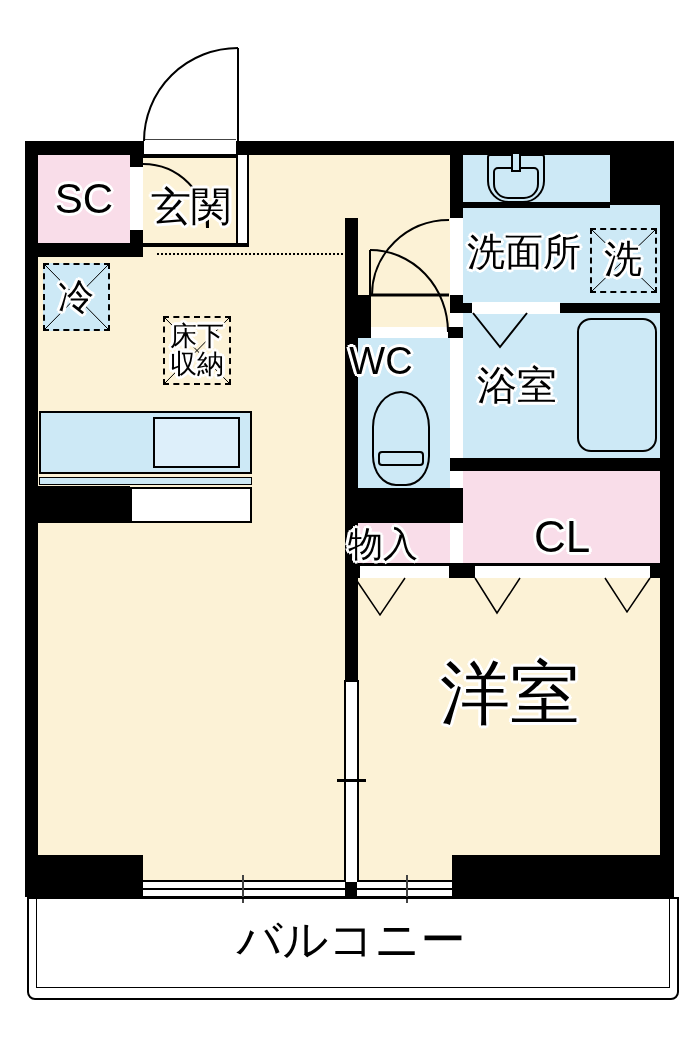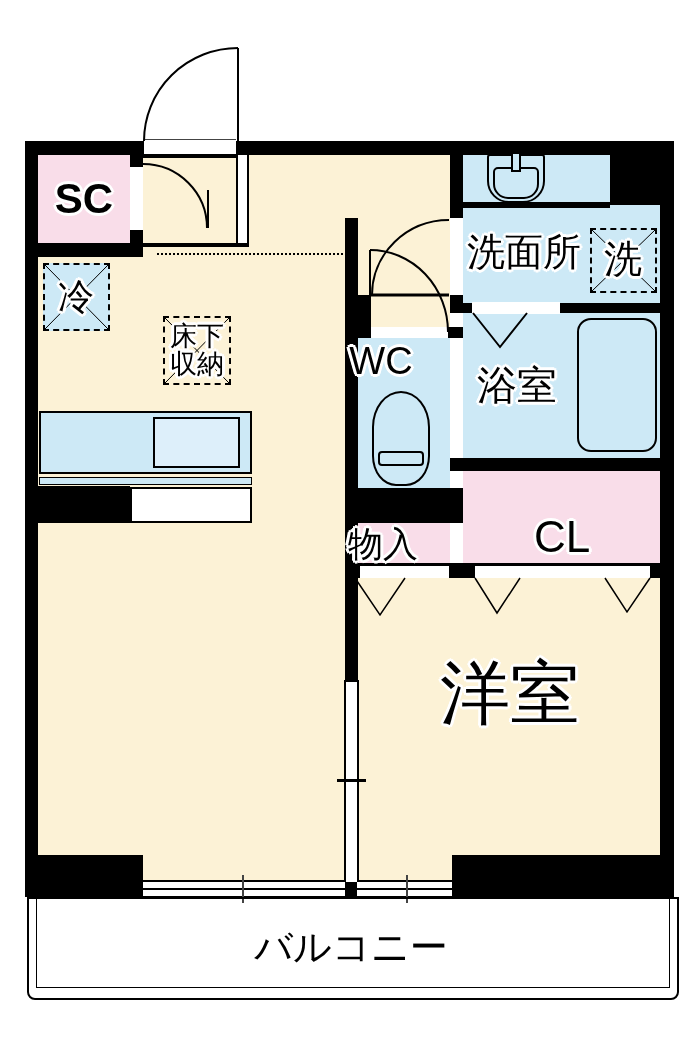--- a/index.html
+++ b/index.html
@@ -123,27 +123,28 @@
         <line x1="655" y1="230" x2="592" y2="291"></line>
     </g>
 
     <polyline points="473,313 500,347 527,313" fill="none" stroke="#000" stroke-width="2"></polyline>
 
     <polyline points="355,578 380,615 405,578" fill="none" stroke="#000" stroke-width="1.5"></polyline>
     <polyline points="475,578 497,613 520,578" fill="none" stroke="#000" stroke-width="1.5"></polyline>
     <polyline points="605,578 627,612 650,578" fill="none" stroke="#000" stroke-width="1.5"></polyline>
   </svg>
 
-  <div class="label" style="left:84px;top:199px;font-size:42px;font-weight:bold;">SC</div>
+  <div class="label" style="left:84px;top:199px;font-size:42px;">SC</div>
+  <div class="label" style="left:191px;top:206px;font-size:40px;">玄関</div>
   <div class="label" style="left:524px;top:253px;font-size:38px;">洗面所</div>
   <div class="label" style="left:623px;top:260px;font-size:38px;">洗</div>
   <div class="label" style="left:76px;top:297px;font-size:36px;">冷</div>
   <div class="label" style="left:197px;top:350px;font-size:27px;">
     <span>床下</span><br><span>収納</span>
   </div>
   <div class="label" style="left:381px;top:362px;font-size:38px;">WC</div>
   <div class="label" style="left:517px;top:385px;font-size:40px;">浴室</div>
   <div class="label" style="left:562px;top:520px;font-size:44px;margin-top:17px;">CL</div>
   <div class="label" style="left:383px;top:544px;font-size:35px;">物入</div>
   <div class="label" style="left:510px;top:694px;font-size:70px;">洋室</div>
-  <div class="label" style="left:351px;top:940px;font-size:38px;margin-top:8px;">バルコニー</div>
+  <div class="label" style="left:351px;top:940px;font-size:45px;">バルコニー</div>
 
 </div>
 
 </body></html>

